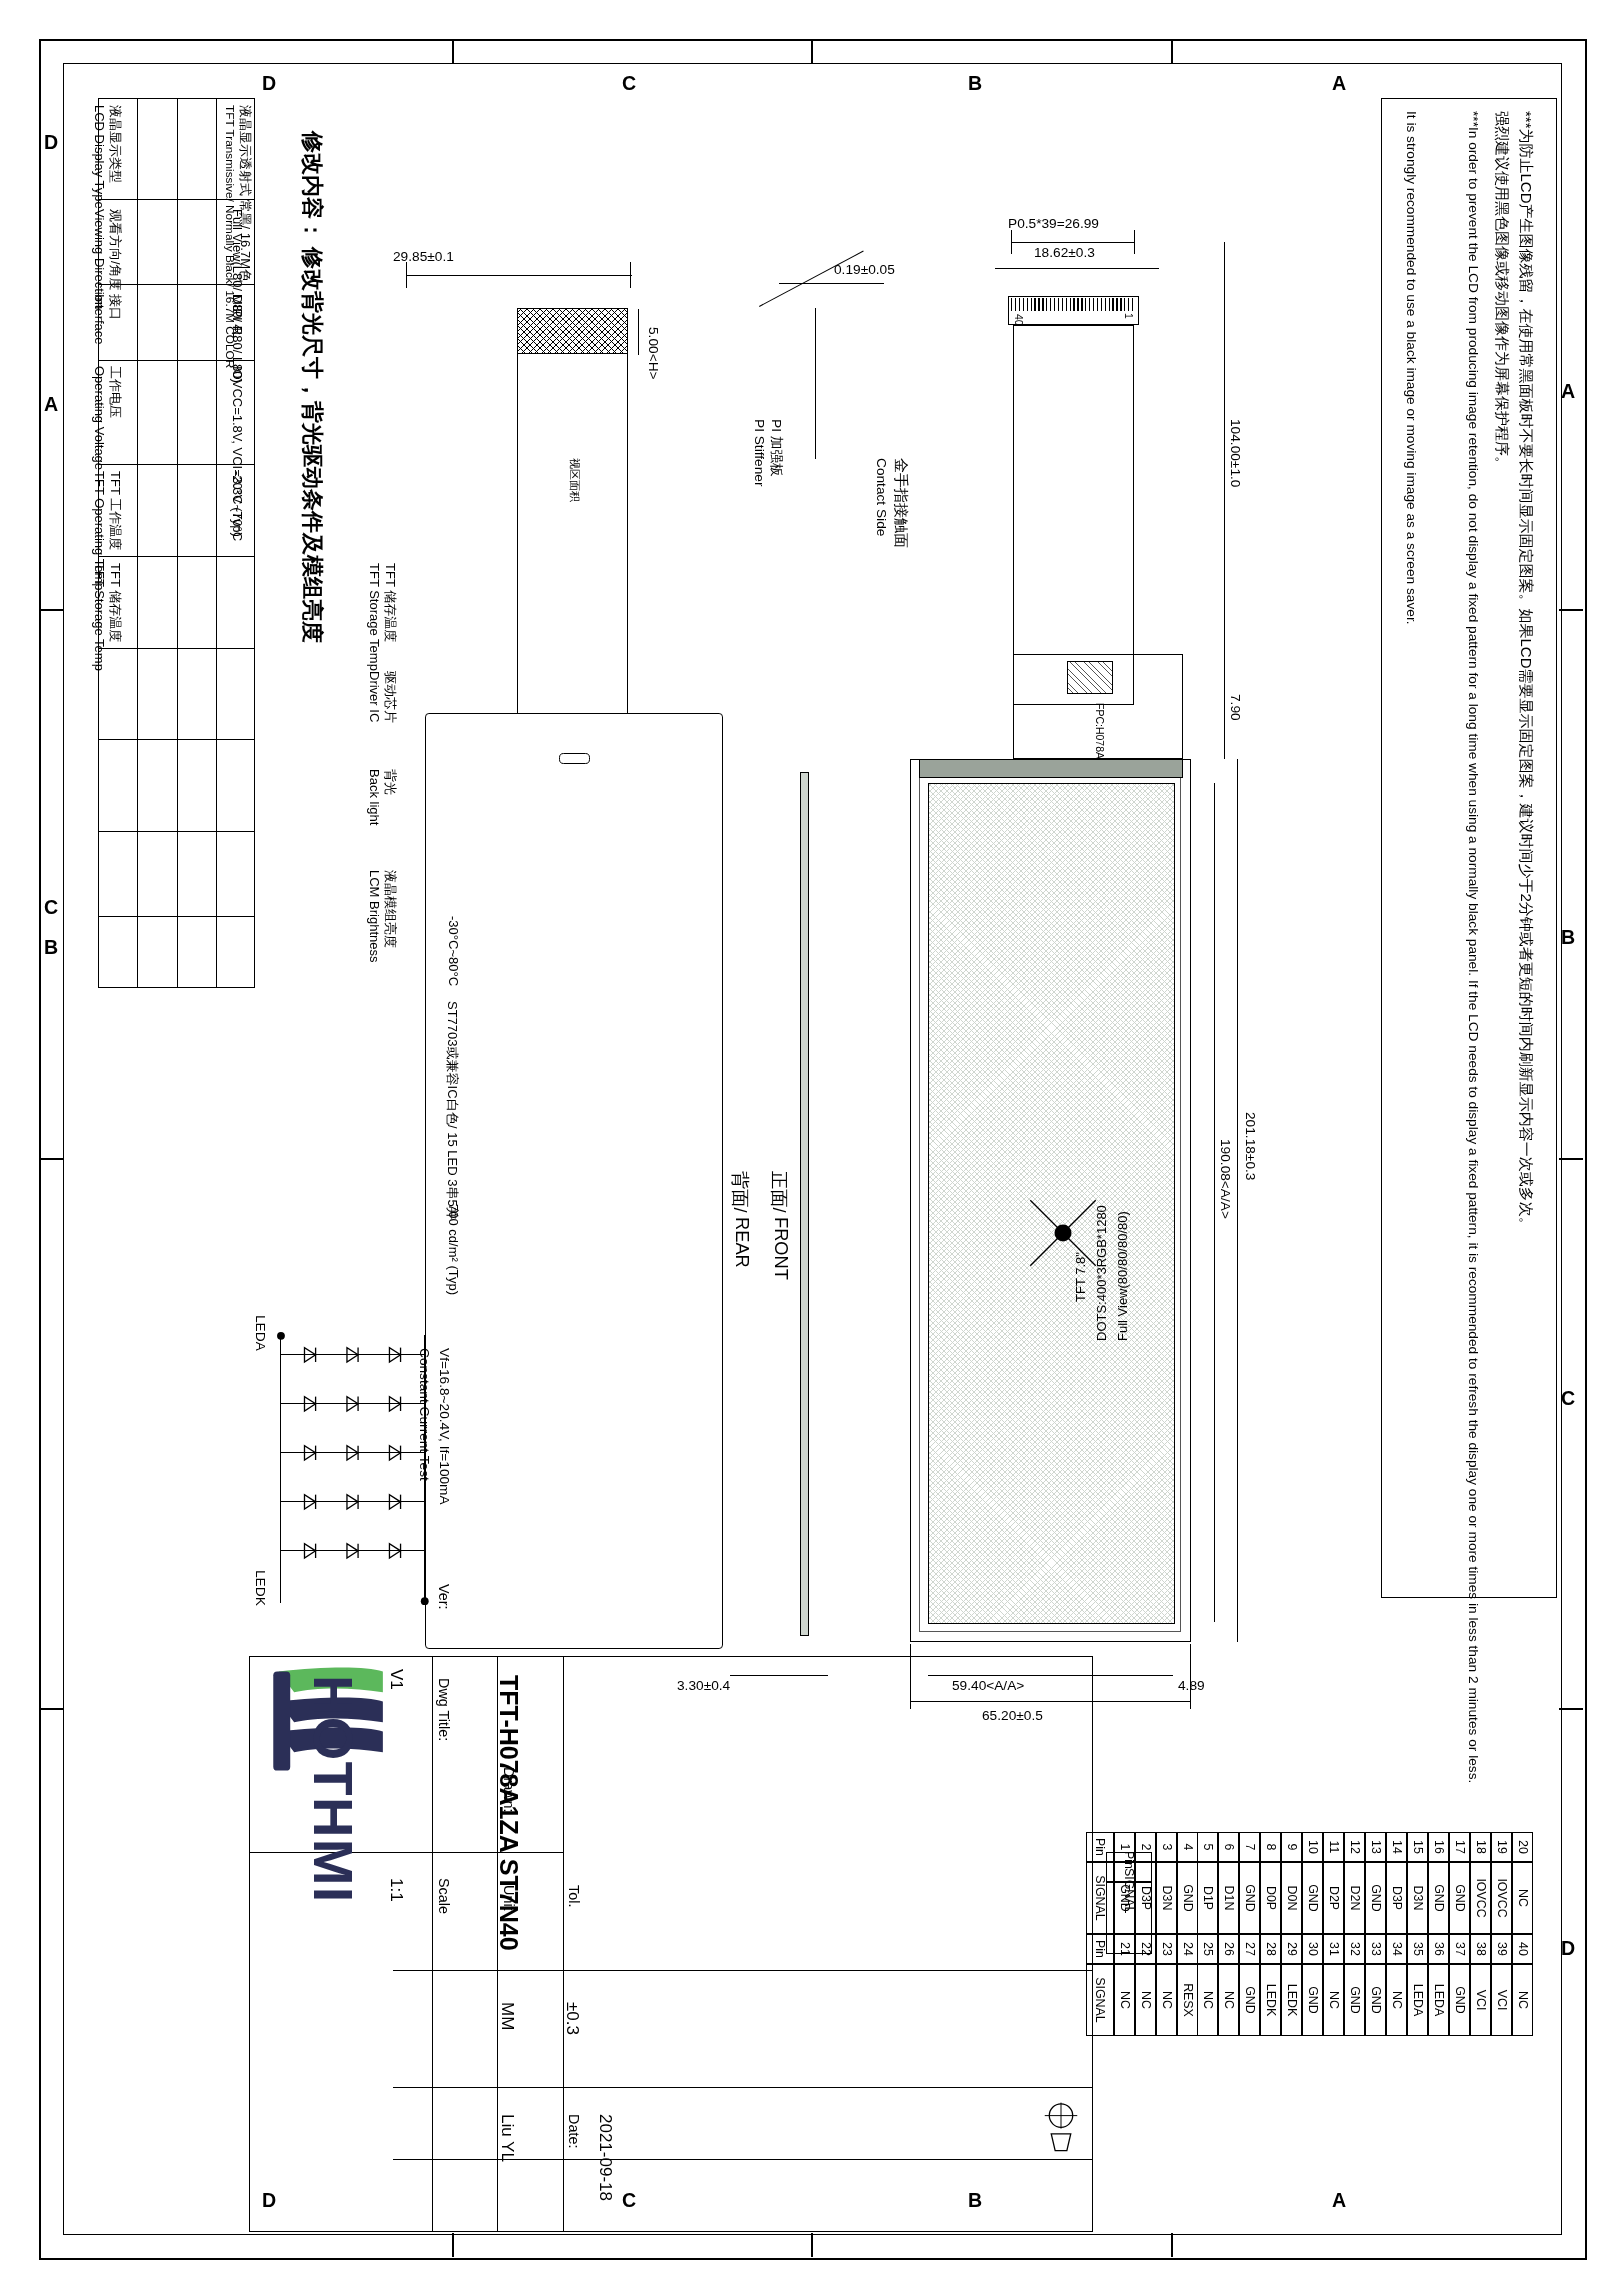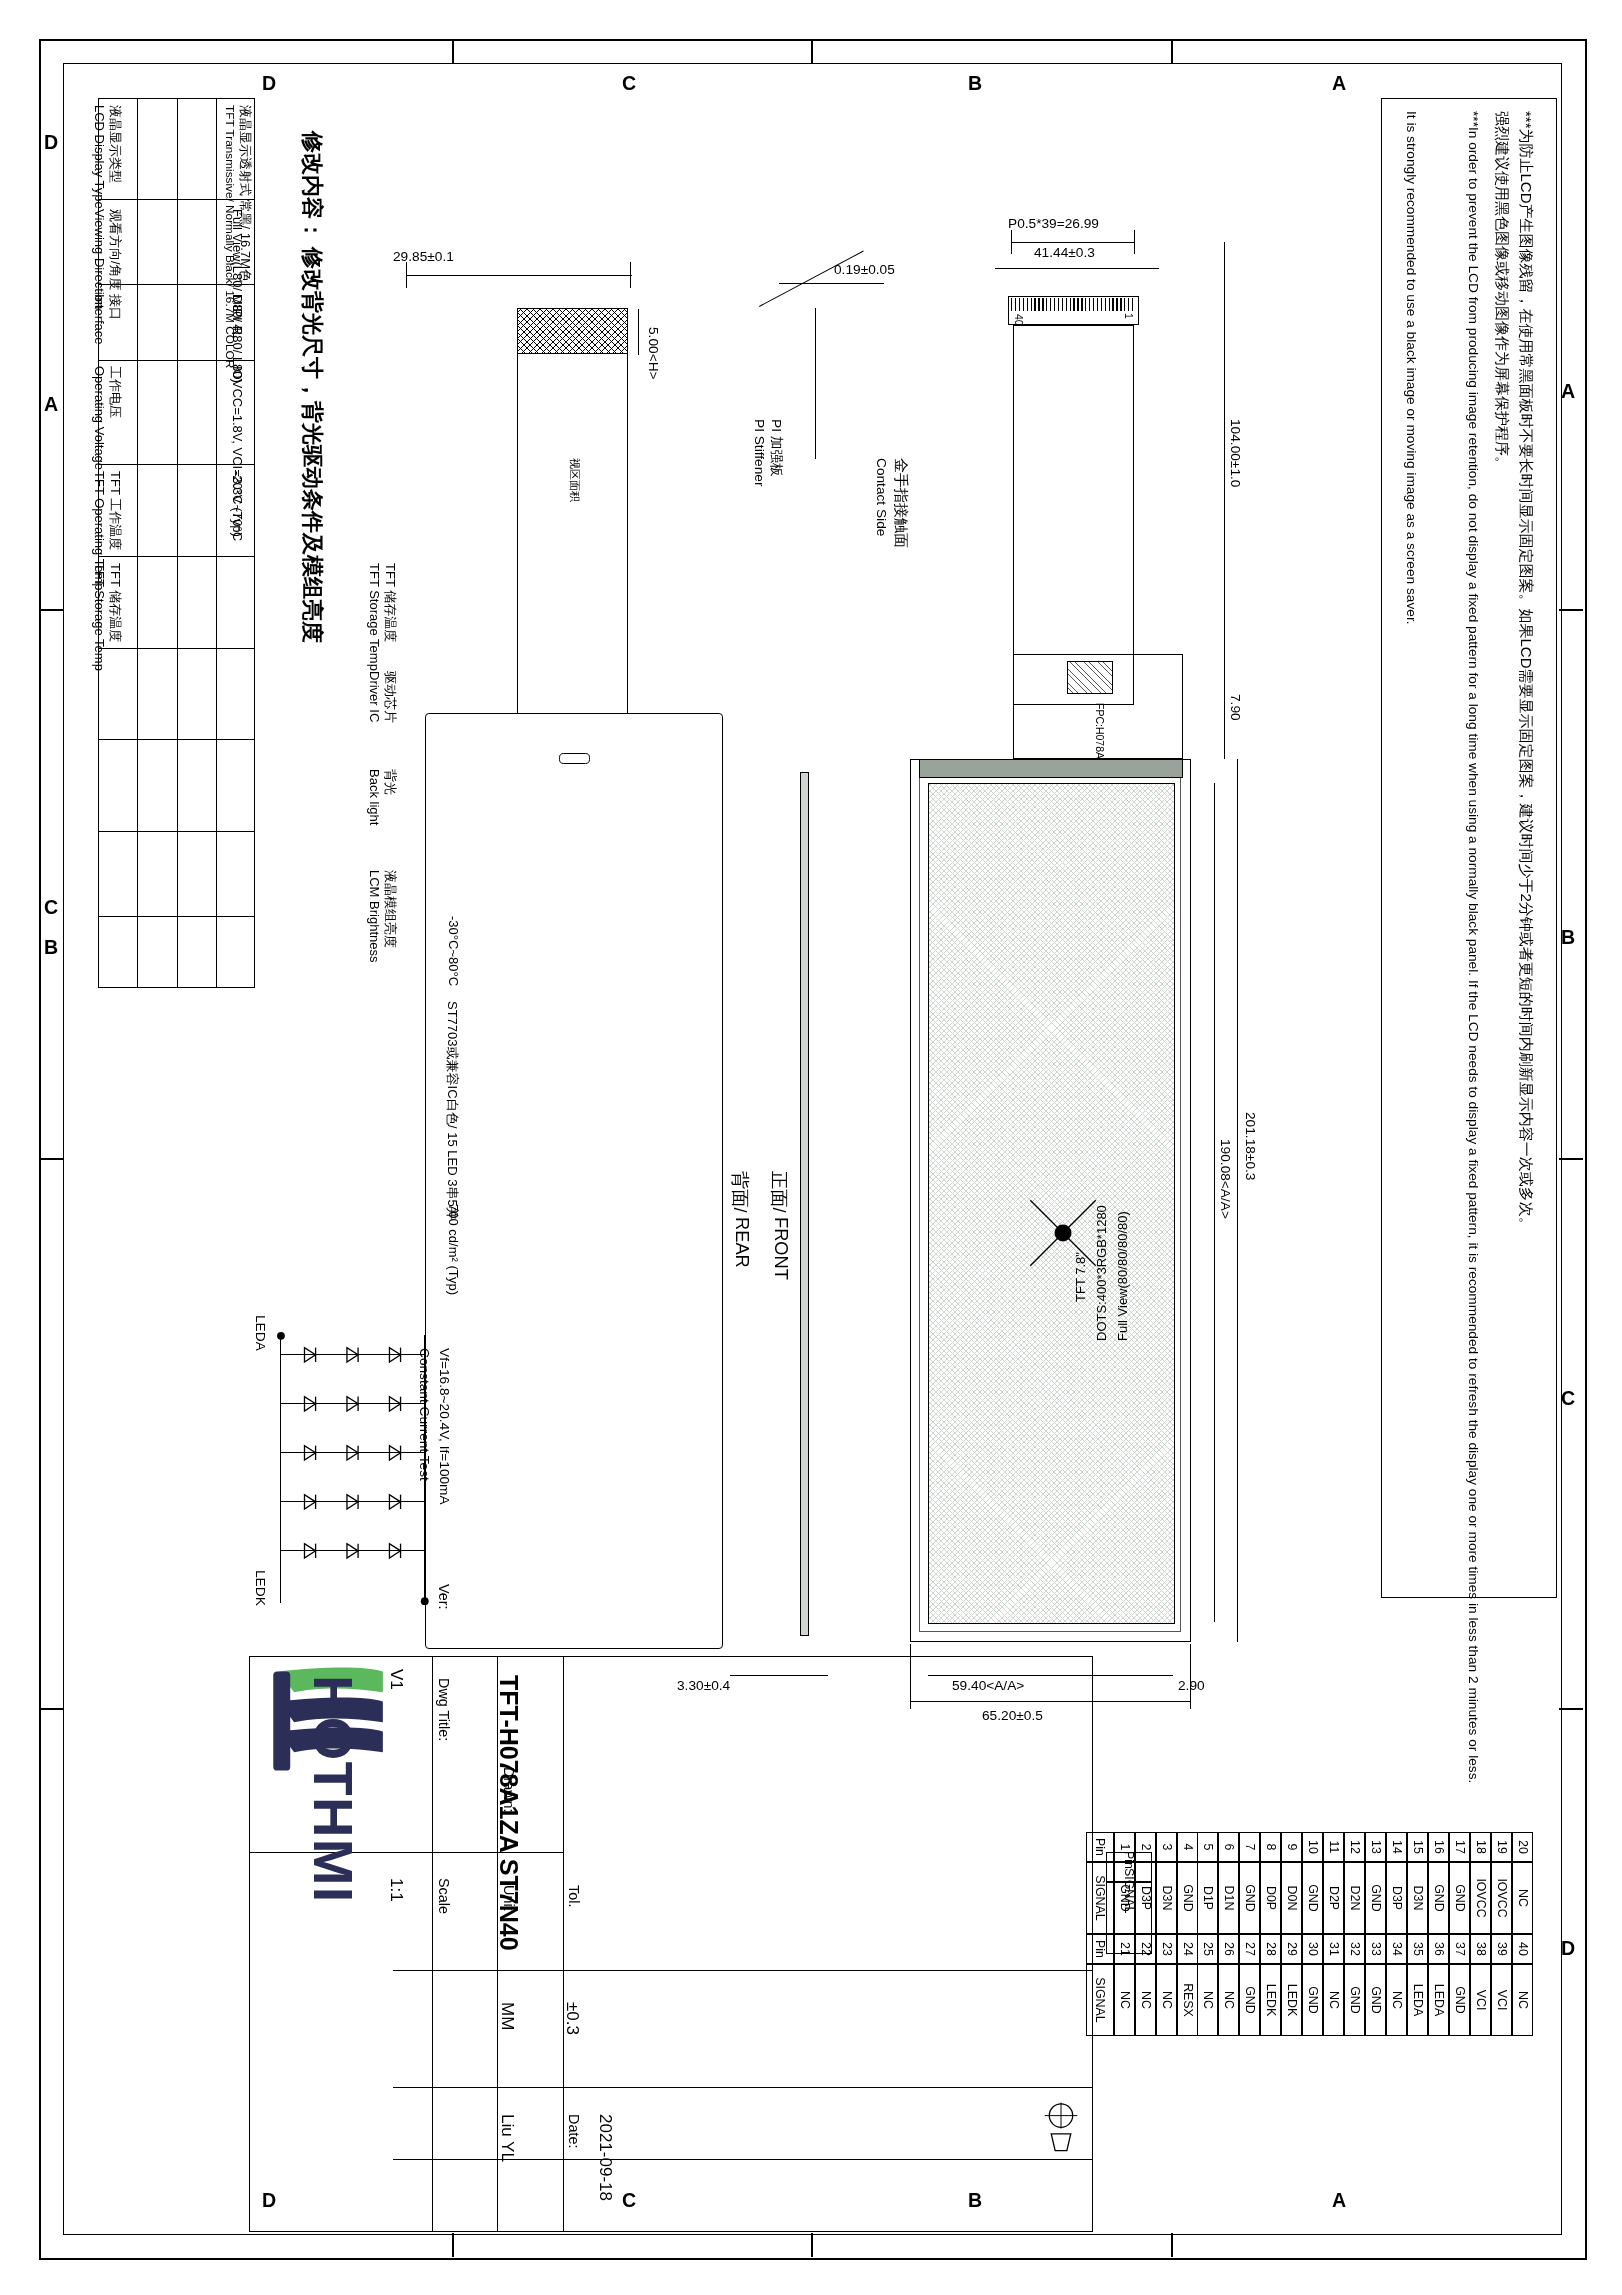--- a/index.html
+++ b/index.html
@@ -179,21 +179,21 @@
   <div style="position:absolute;left:1011px;top:298px;width:124px;height:13px;background-image:repeating-linear-gradient(90deg,#000 0 1.3px,transparent 1.3px 3.9px);"></div>
   <div class="rot tiny" style="left:1025px;top:314px;">40</div>
   <div class="rot tiny" style="left:1135px;top:313px;">1</div>
 
   <div class="ln" style="left:1011px;top:242px;width:124px;height:1.3px;"></div>
   <div class="ln" style="left:1011px;top:230px;width:1.3px;height:23.6px;"></div>
   <div class="ln" style="left:1134px;top:230px;width:1.3px;height:23.6px;"></div>
   <div class="dim-txt" style="left:1008px;top:216px;">P0.5*39=26.99</div>
 
   <div class="ln" style="left:995px;top:268px;width:164px;height:1.3px;"></div>
-  <div class="dim-txt" style="left:1034px;top:245px;">41.44±0.3</div>
+  <div class="dim-txt" style="left:1034px;top:245px;">18.62±0.3</div>
 
   <div class="thin" style="left:1013px;top:325px;width:121px;height:380px;"></div>
   <div class="thin" style="left:1013px;top:654px;width:170px;height:105px;"></div>
   <div class="rot tiny" style="left:1106px;top:703px;">FPC:H078A1_V0</div>
   <div class="thin hatch2" style="left:1067px;top:661px;width:46px;height:33px;"></div>
 
   <div class="ln" style="left:1224px;top:242px;width:1.3px;height:517px;"></div>
   <div class="rot dim-txt" style="left:1243px;top:419px;">104.00±1.0</div>
 
   <div class="ln" style="left:1224px;top:654px;width:1.3px;height:105px;"></div>
@@ -224,21 +224,21 @@
   <div class="ln" style="left:1214px;top:783px;width:1.3px;height:839px;"></div>
   <div class="rot dim-txt" style="left:1233px;top:1139px;">190.08&lt;A/A&gt;</div>
 
   <div class="ln" style="left:910px;top:1701px;width:281px;height:1.3px;"></div>
   <div class="ln" style="left:910px;top:1644px;width:1.3px;height:65px;"></div>
   <div class="ln" style="left:1190px;top:1644px;width:1.3px;height:65px;"></div>
   <div class="dim-txt" style="left:982px;top:1708px;">65.20±0.5</div>
 
   <div class="ln" style="left:928px;top:1675px;width:245px;height:1.3px;"></div>
   <div class="dim-txt" style="left:952px;top:1678px;">59.40&lt;A/A&gt;</div>
-  <div class="dim-txt" style="left:1178px;top:1678px;">2.90</div>
+  <div class="dim-txt" style="left:1178px;top:1678px;">4.89</div>
 
   <div class="ln" style="left:730px;top:1675px;width:98px;height:1.3px;"></div>
   <div class="dim-txt" style="left:677px;top:1678px;">3.30±0.4</div>
   <div class="thin" style="left:800px;top:772px;width:9.2px;height:864px;background:#cfd6cf;"></div>
 
   <div style="position:absolute;left:275px;top:1328px;width:157px;height:281px;">
 
     <div class="ln" style="left:5.2px;top:6.5px;width:1.3px;height:268px;"></div>
     <div class="ln" style="left:149px;top:6.5px;width:1.3px;height:268px;"></div>
 

